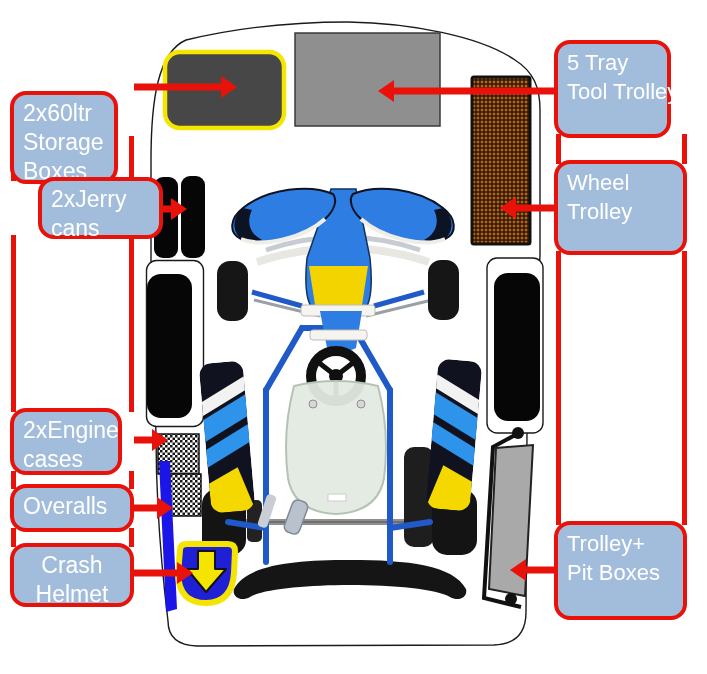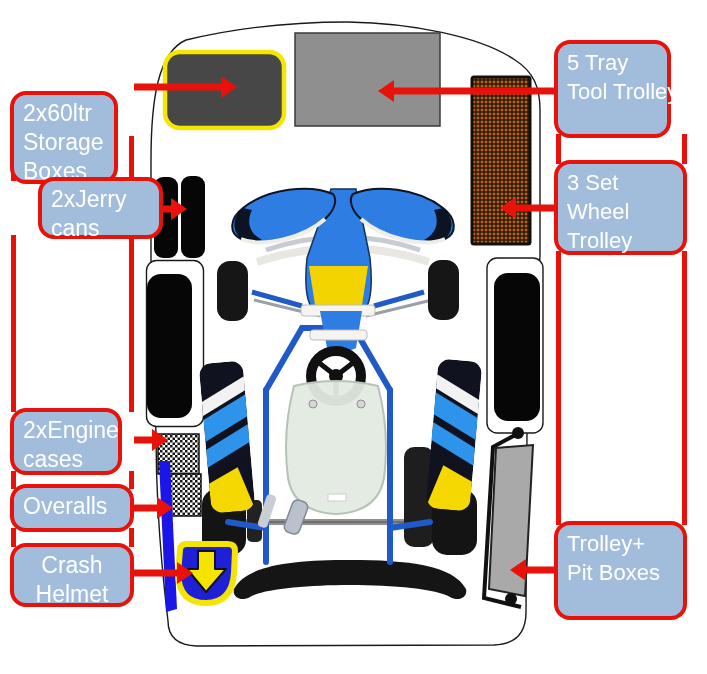--- a/index.html
+++ b/index.html
@@ -235,21 +235,20 @@
     <span class="ln">Crash</span>
     <span class="ln">Helmet</span>
   </div>
 
   <div class="label" style="left:554px;top:40px;width:117px;height:98px;font-size:22px;">
     <span class="ln">5 Tray</span>
     <span class="ln">Tool Trolley</span>
   </div>
 
   <div class="label" style="left:554px;top:160px;width:133px;height:95px;font-size:22px;">
-    <span class="ln">3 Set</span>
     <span class="ln">Wheel</span>
     <span class="ln">Trolley</span>
   </div>
 
   <div class="label" style="left:554px;top:521px;width:133px;height:99px;font-size:22px;">
     <span class="ln">Trolley+</span>
     <span class="ln">Pit Boxes</span>
   </div>
 
 </div>

